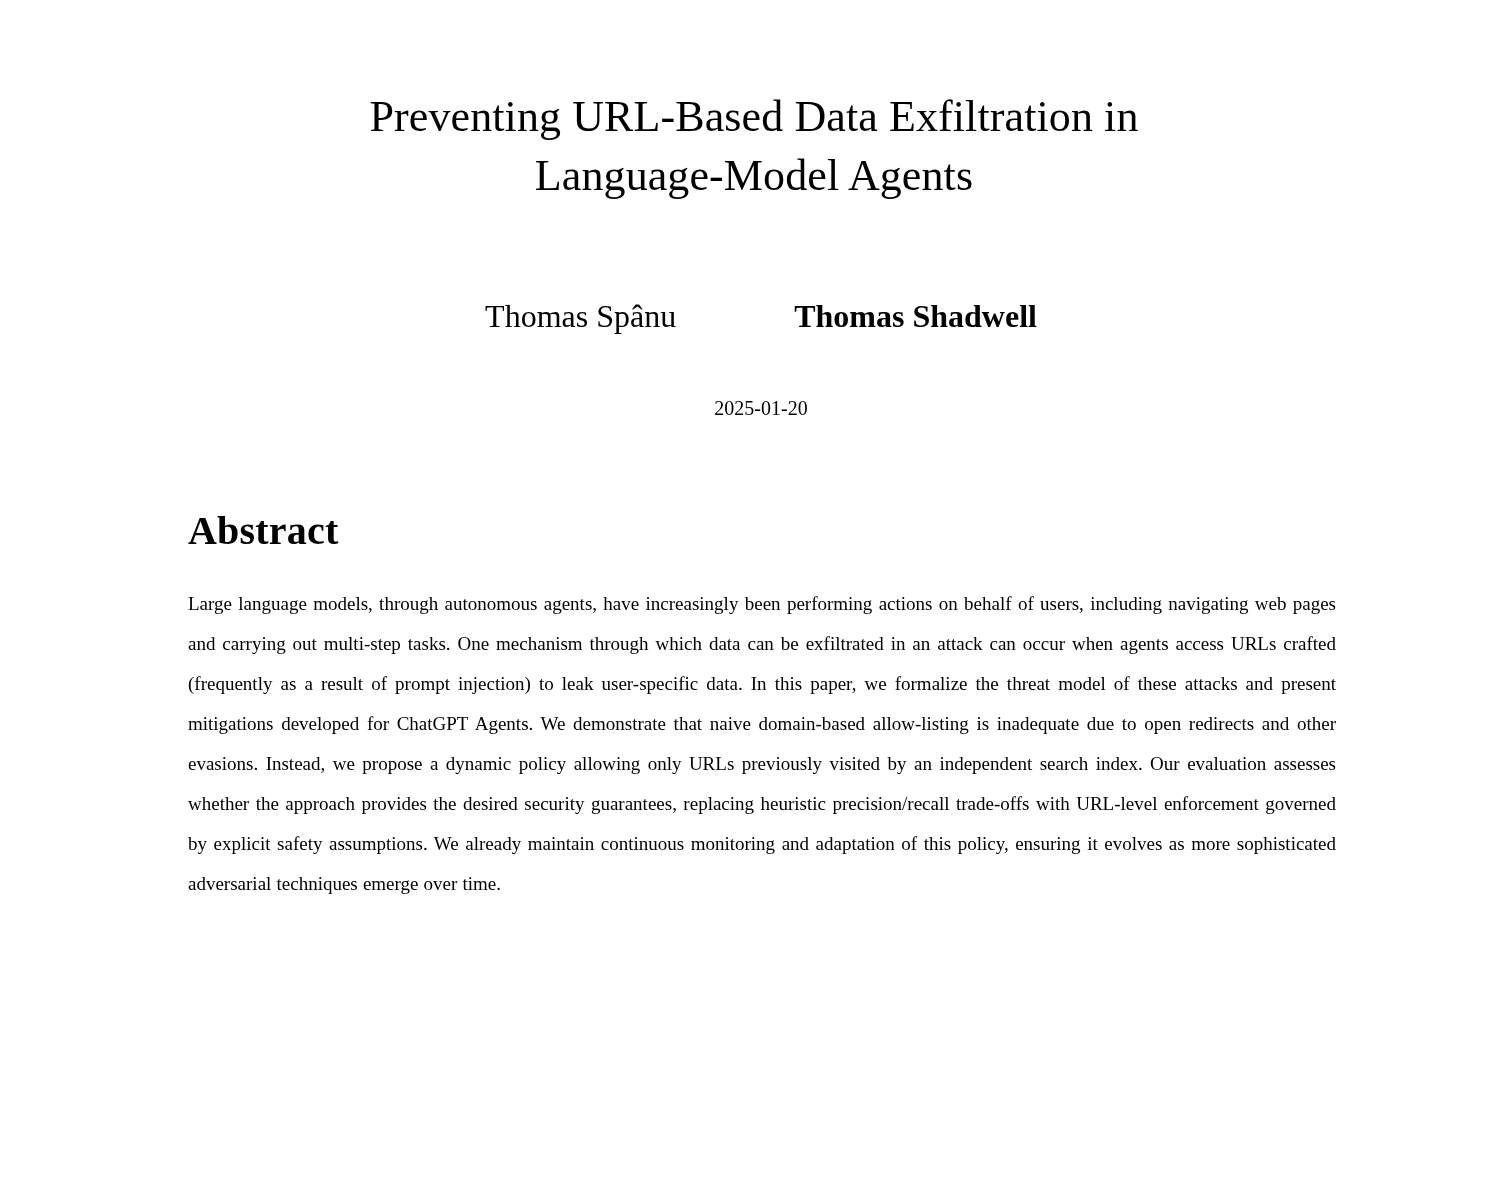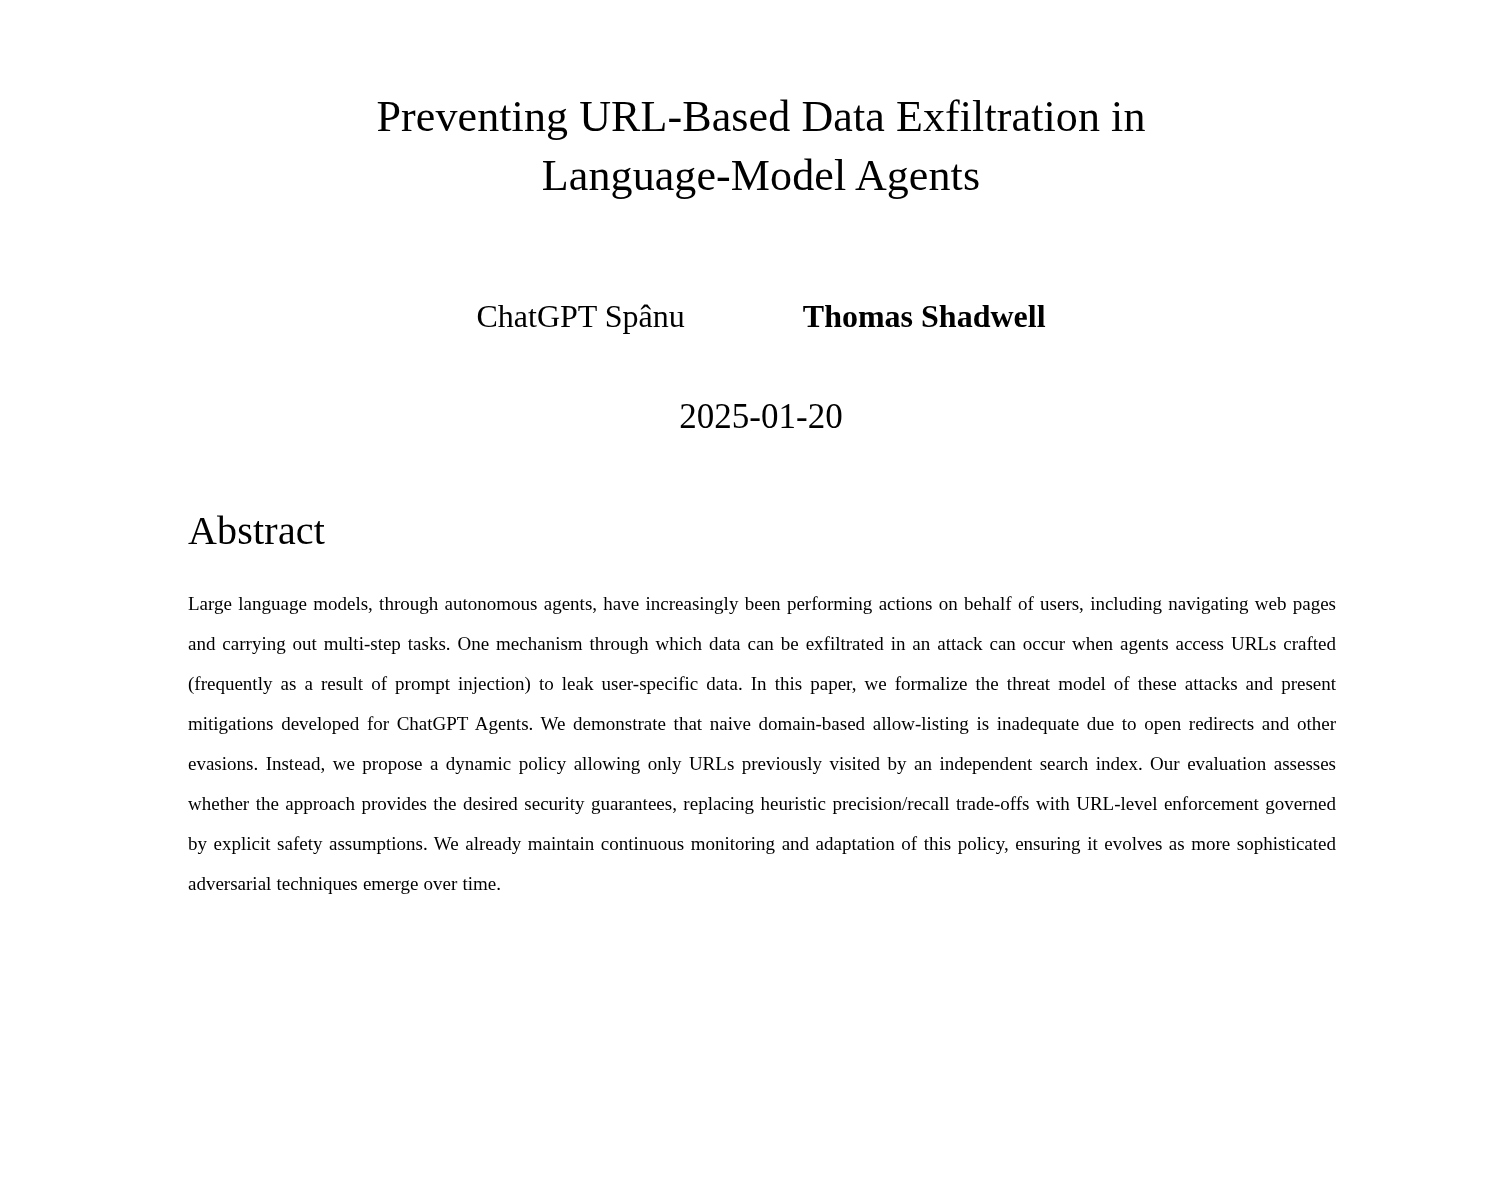--- a/index.html
+++ b/index.html
@@ -20,21 +20,21 @@
     position: relative;
     width: 1504px;
     height: 1200px;
     background: #ffffff;
     box-sizing: border-box;
   }
 
   
   .title-block {
     position: absolute;
-    left: 188px;
+    left: 181px;
     top: 88px;
     width: 1146px;
     text-align: center;
   }
   .paper-title {
     font-family: "Liberation Serif", "DejaVu Serif", serif;
     font-size: 44px;
     font-weight: normal;
     line-height: 1.34;
     letter-spacing: 0.1px;
@@ -62,34 +62,34 @@
     font-weight: bold;
   }
 
   
   .date-line {
     position: absolute;
     left: 188px;
     top: 396px;
     width: 1146px;
     text-align: center;
-    font-size: 35px;
+    font-size: 20px;
     line-height: 1.2;
   }
 
   
   .abstract-section {
     position: absolute;
     left: 188px;
     top: 508px;
     width: 1148px;
   }
   .abstract-heading {
     font-size: 40px;
-    font-weight: normal;
+    font-weight: bold;
     margin: 0 0 30px 0;
     line-height: 1.15;
     letter-spacing: 0.2px;
   }
   .abstract-body {
     font-size: 19px;
     line-height: 40px;
     text-align: justify;
     text-justify: inter-word;
     margin: 0;
@@ -100,21 +100,21 @@
 </head>
 <body>
 
 <div class="page">
 
   <div class="title-block">
     <h1 class="paper-title">Preventing URL-Based Data Exfiltration in Language-Model Agents</h1>
   </div>
 
   <div class="authors">
-    <span class="author">ChatGPT Spânu</span><span class="author">Thomas Shadwell</span>
+    <span class="author">Thomas Spânu</span><span class="author">Thomas Shadwell</span>
   </div>
 
   <div class="date-line">2025-01-20</div>
 
   <div class="abstract-section">
     <div class="abstract-heading">Abstract</div>
     <p class="abstract-body">Large language models, through autonomous agents, have increasingly been performing actions on behalf of users, including navigating web pages and carrying out multi-step tasks. One mechanism through which data can be exfiltrated in an attack can occur when agents access URLs crafted (frequently as a result of prompt injection) to leak user-specific data. In this paper, we formalize the threat model of these attacks and present mitigations developed for ChatGPT Agents. We demonstrate that naive domain-based allow-listing is inadequate due to open redirects and other evasions. Instead, we propose a dynamic policy allowing only URLs previously visited by an independent search index. Our evaluation assesses whether the approach provides the desired security guarantees, replacing heuristic precision/recall trade-offs with URL-level enforcement governed by explicit safety assumptions. We already maintain continuous monitoring and adaptation of this policy, ensuring it evolves as more sophisticated adversarial techniques emerge over time.</p>
   </div>
 
 </div>

